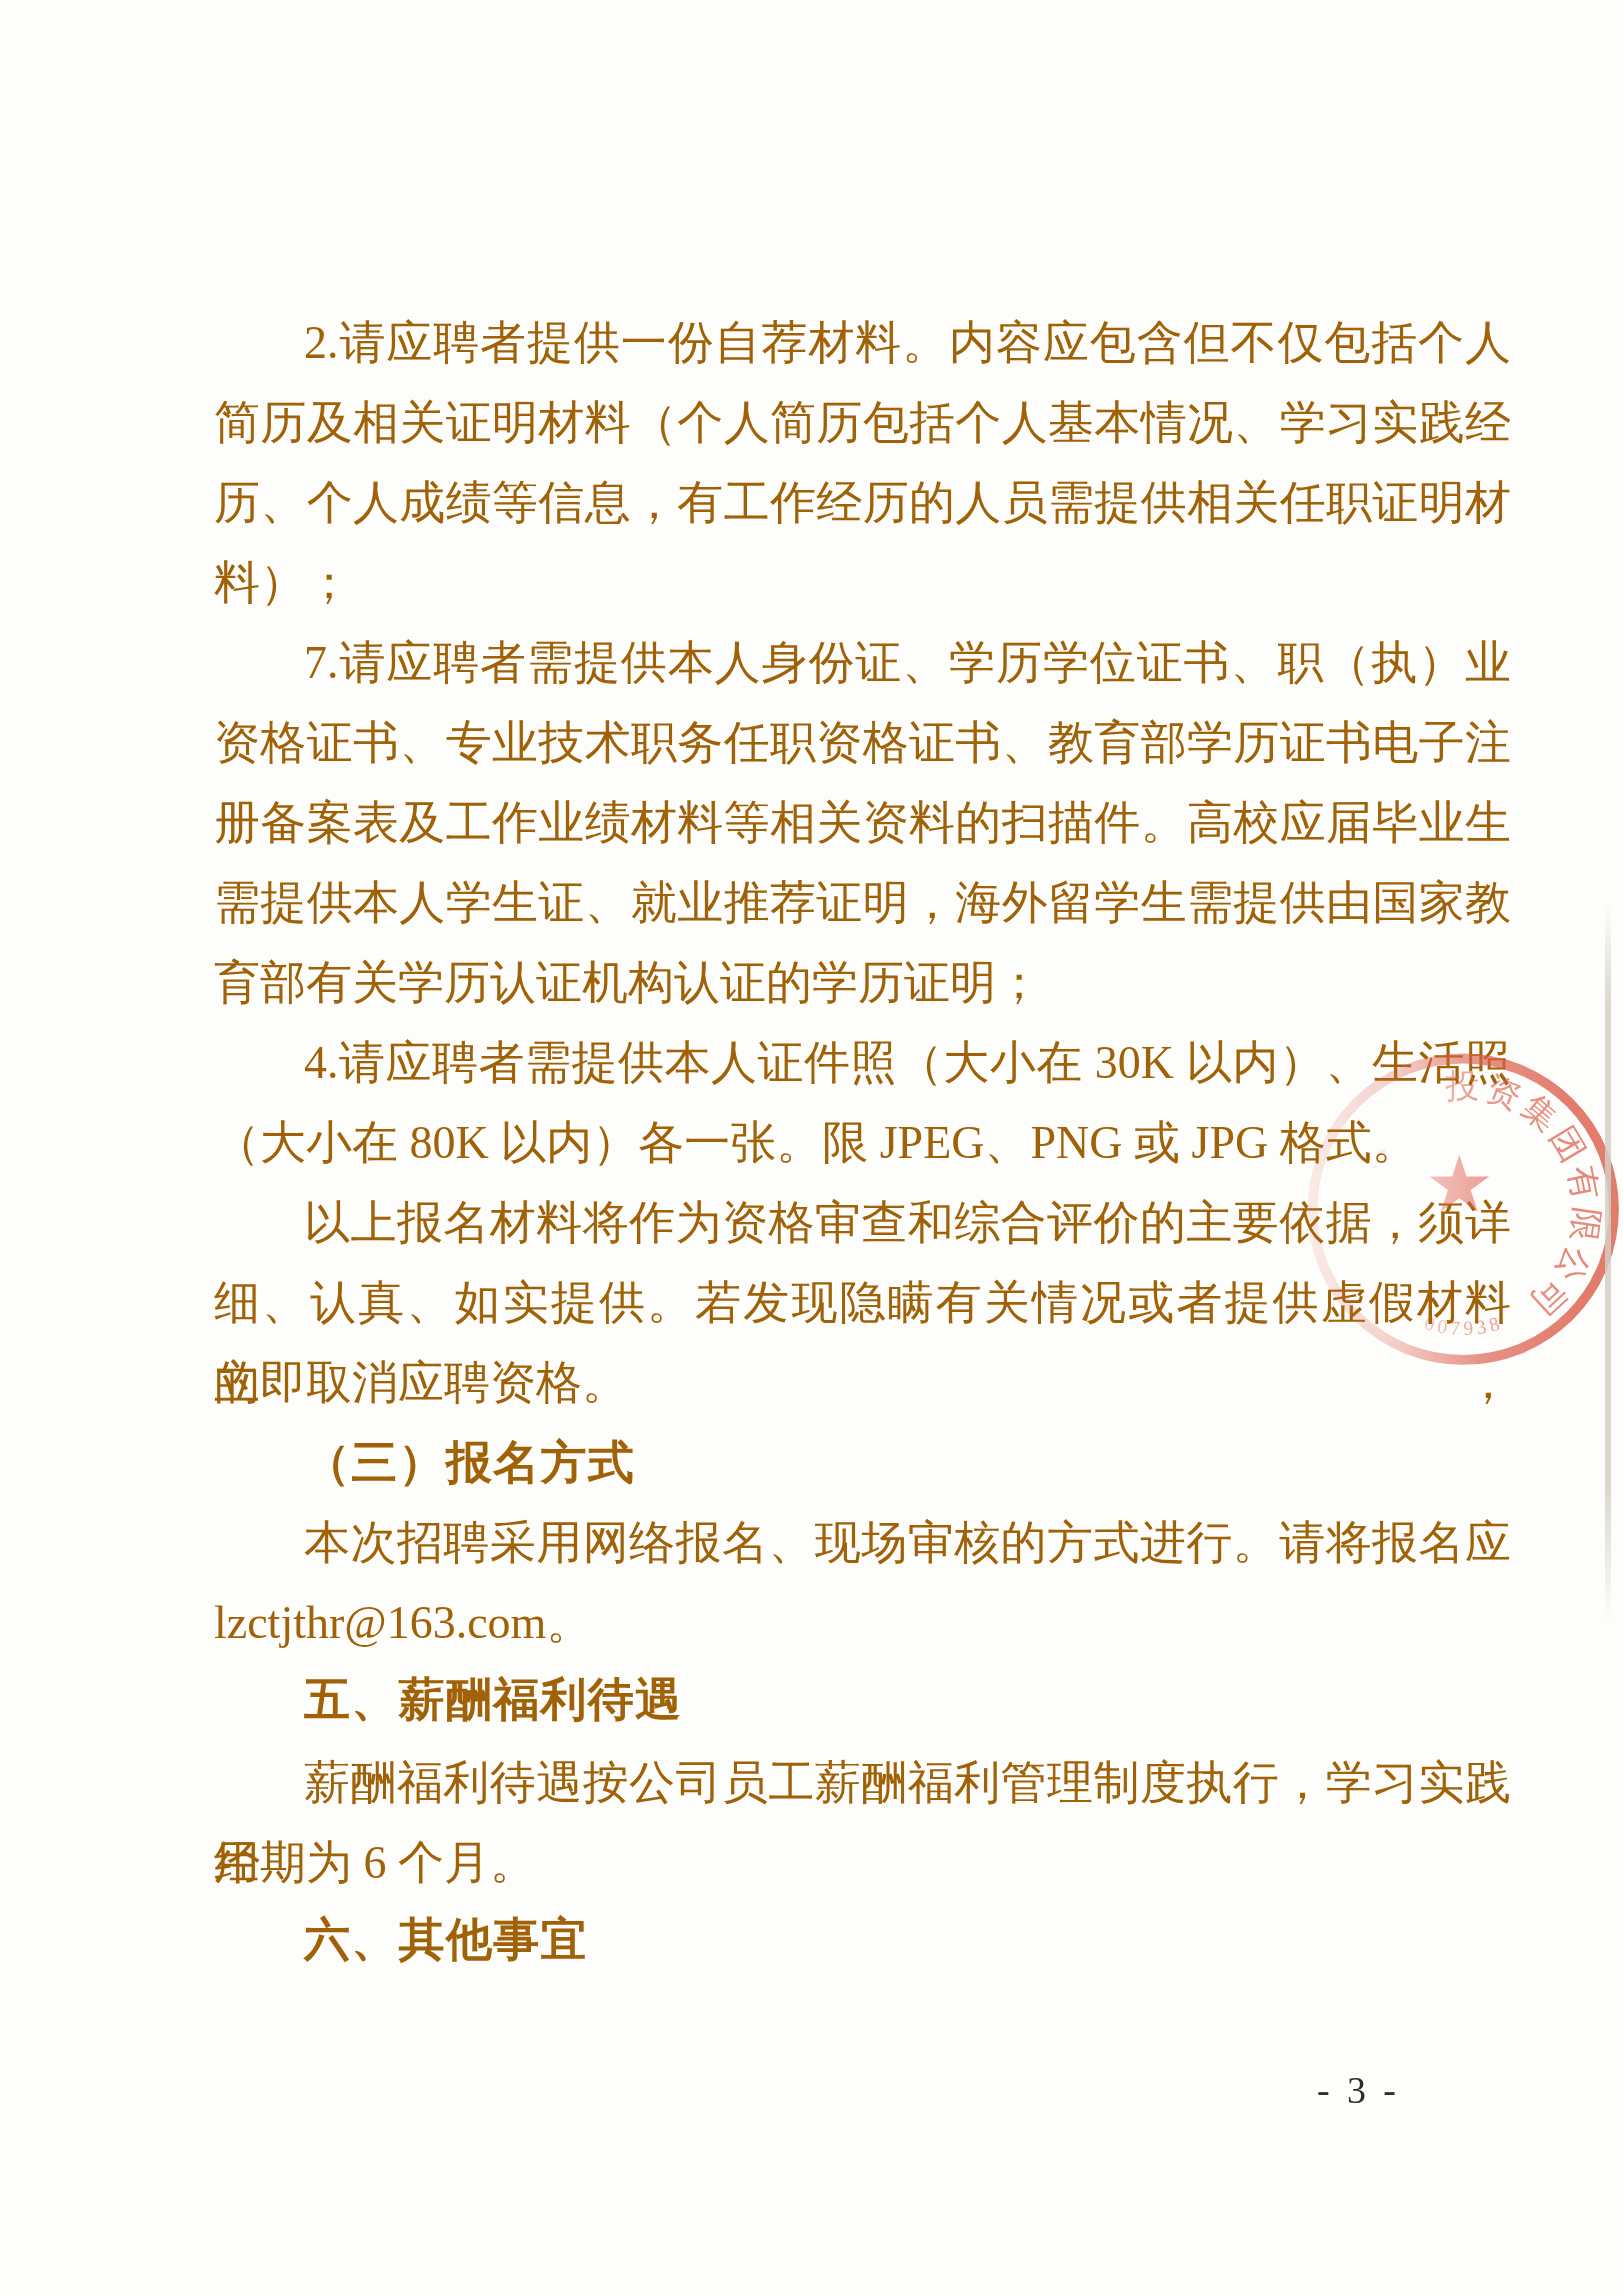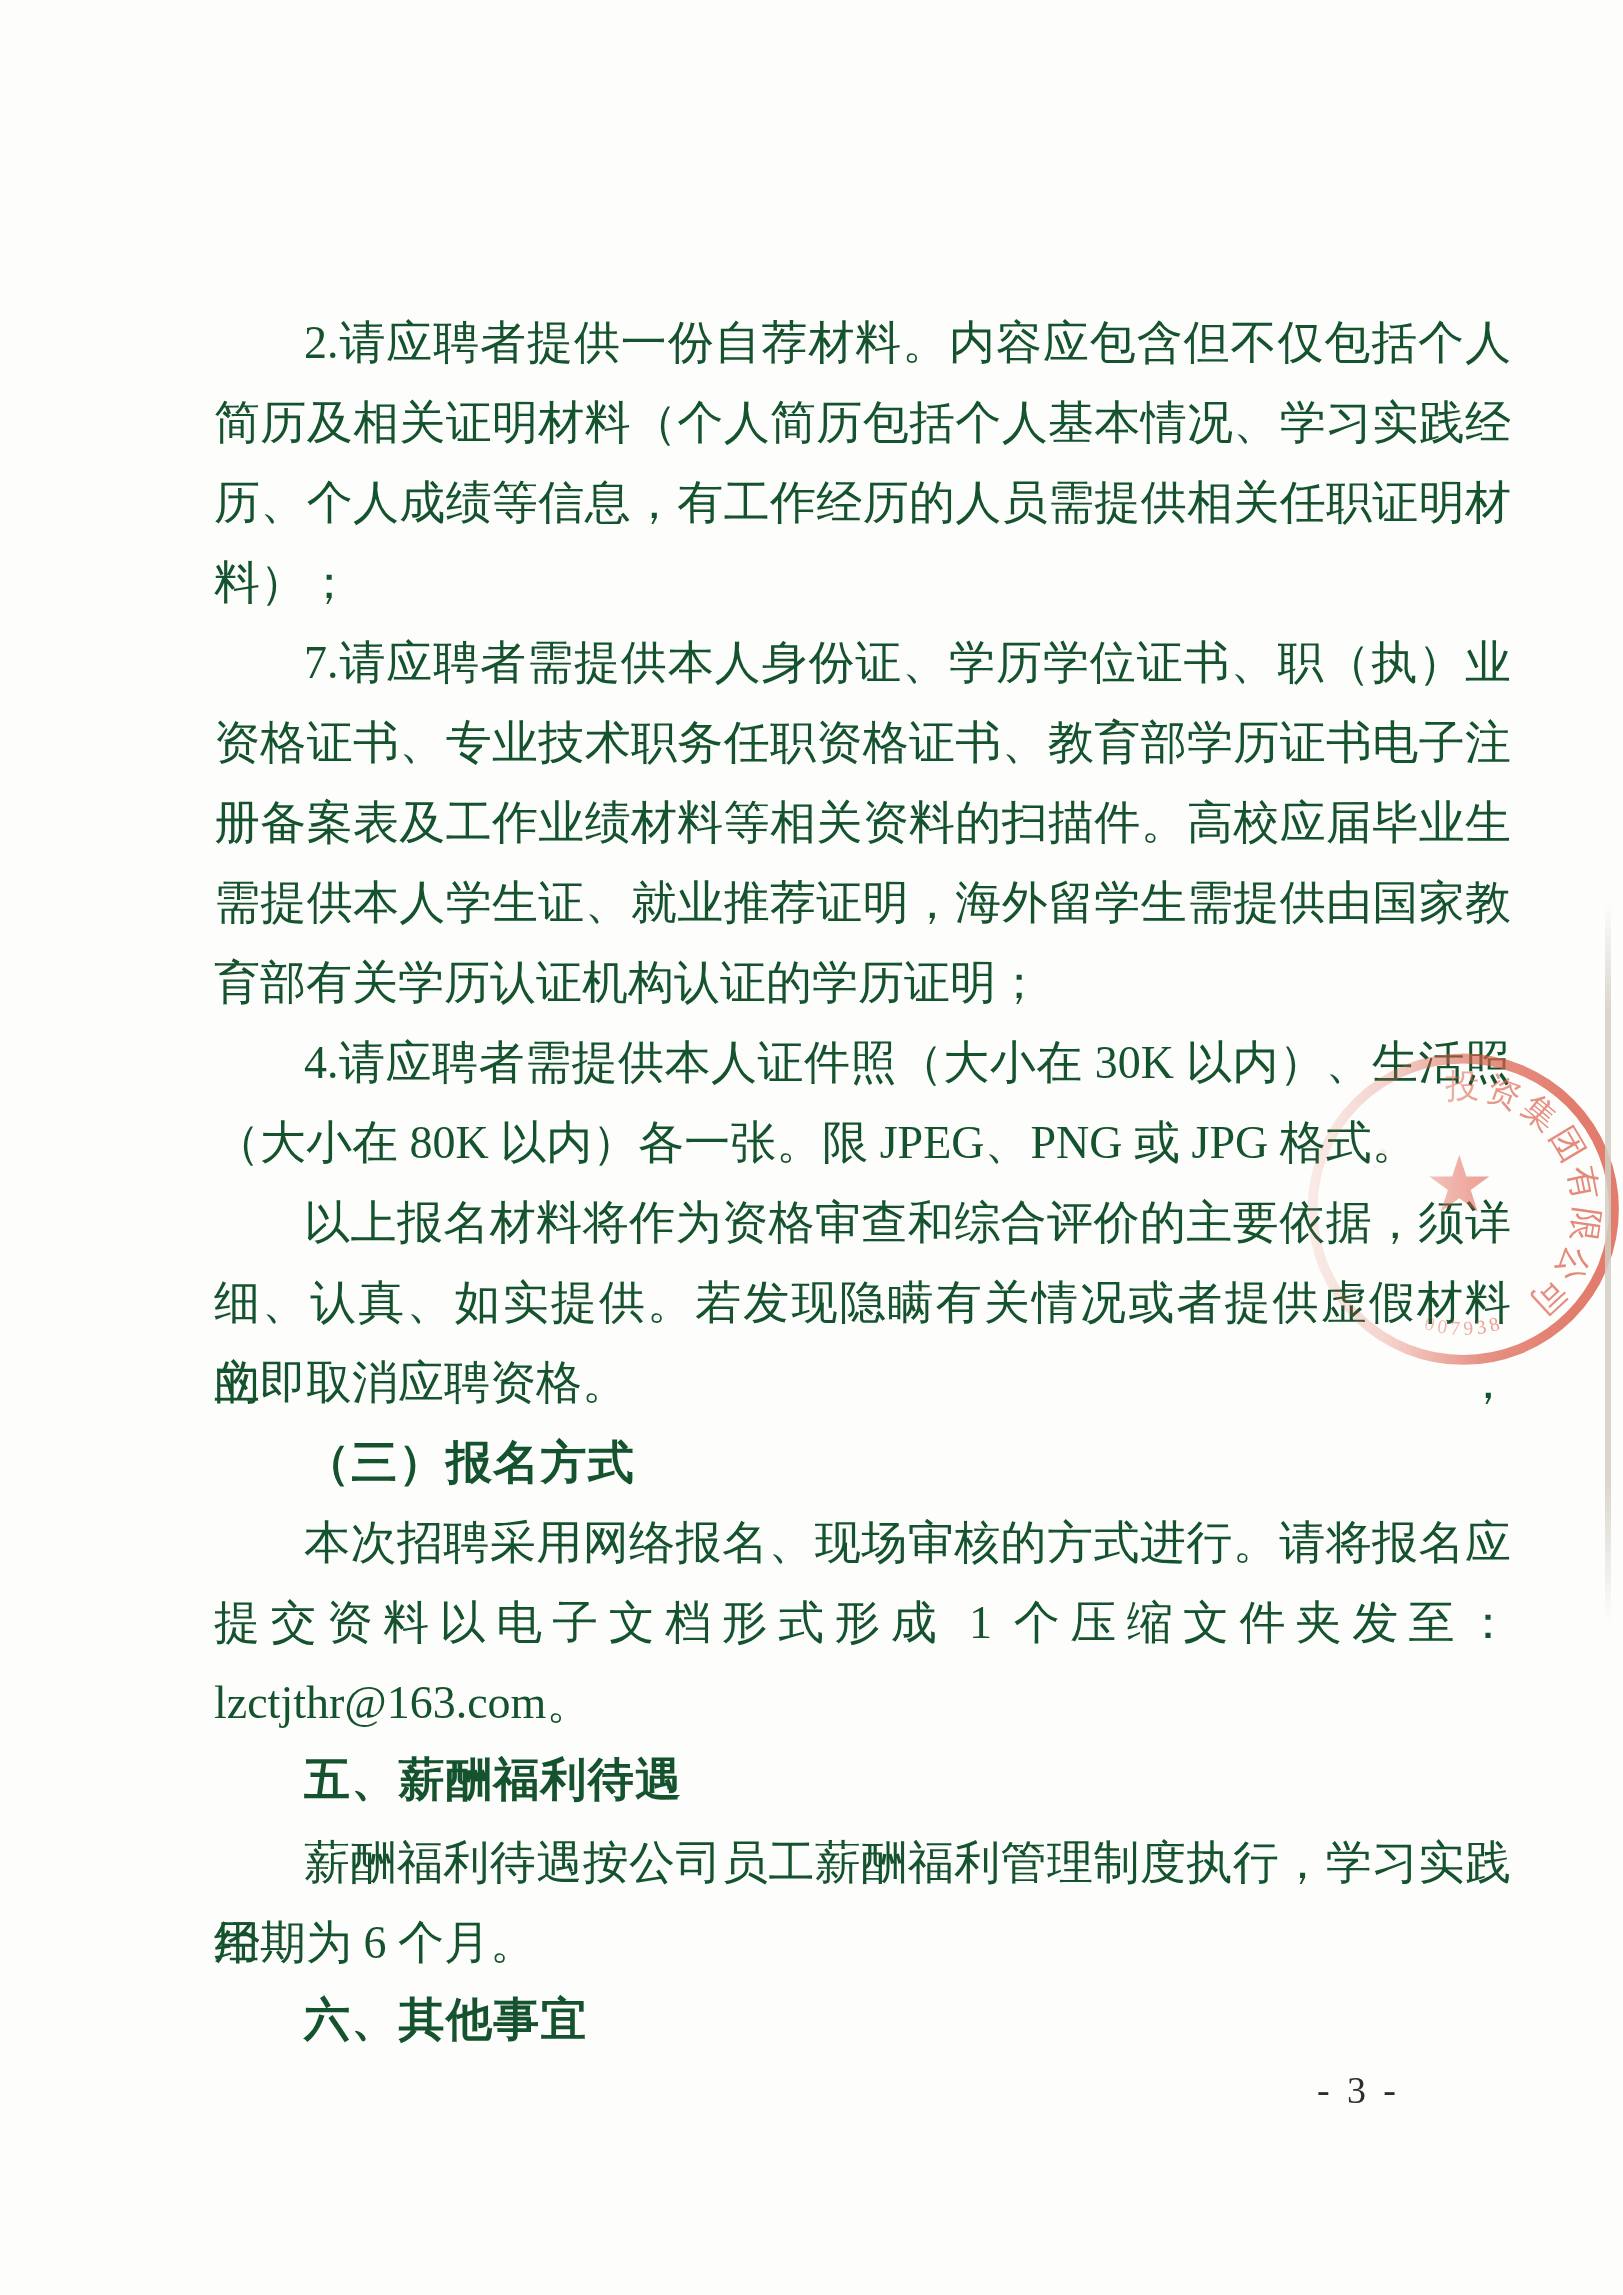--- a/index.html
+++ b/index.html
@@ -11,21 +11,21 @@
     font-family:"Liberation Serif","DejaVu Serif",serif;
   }
   .doc-body{
     position:absolute;
     left:214px;top:303px;width:1297px;
   }
   .line{
     height:80px;
     line-height:80px;
     font-size:46px;
-    color:#14532d;
+    color:#a16207;
     text-align:justify;
     text-align-last:left;
     -moz-text-align-last:left;
   }
   .line.j{ text-align-last:justify; -moz-text-align-last:justify; }
   .line.ind{ text-indent:90px; }
   .line.kai{ font-weight:600; letter-spacing:1.3px; }
   .line.hei{
     font-family:Liberation Mono, monospace;
     font-weight:700;
@@ -69,21 +69,20 @@
     <div class="line j">册备案表及工作业绩材料等相关资料的扫描件。高校应届毕业生</div>
     <div class="line j">需提供本人学生证、就业推荐证明，海外留学生需提供由国家教</div>
     <div class="line">育部有关学历认证机构认证的学历证明；</div>
     <div class="line ind j">4.请应聘者需提供本人证件照（大小在 30K 以内）、生活照</div>
     <div class="line">（大小在 80K 以内）各一张。限 JPEG、PNG 或 JPG 格式。</div>
     <div class="line ind j">以上报名材料将作为资格审查和综合评价的主要依据，须详</div>
     <div class="line j">细、认真、如实提供。若发现隐瞒有关情况或者提供虚假材料的，</div>
     <div class="line">立即取消应聘资格。</div>
     <div class="line ind kai">（三）报名方式</div>
     <div class="line ind j">本次招聘采用网络报名、现场审核的方式进行。请将报名应</div>
-    <div class="line j">提交资料以电子文档形式形成 1 个压缩文件夹发至：</div>
     <div class="line">lzctjthr@163.com。</div>
     <div class="line ind hei">五、薪酬福利待遇</div>
     <div class="line ind j">薪酬福利待遇按公司员工薪酬福利管理制度执行，学习实践经</div>
     <div class="line">用期为 6 个月。</div>
     <div class="line ind hei">六、其他事宜</div>
   </div>
 
   <svg class="seal" viewBox="0 0 560 560" xmlns="http://www.w3.org/2000/svg">
     <defs>
       <linearGradient id="fade" x1="0" y1="0" x2="1" y2="0">

